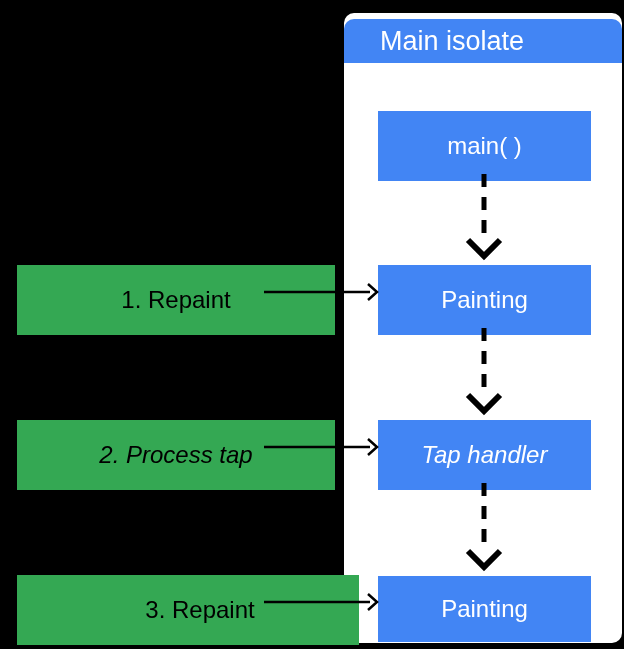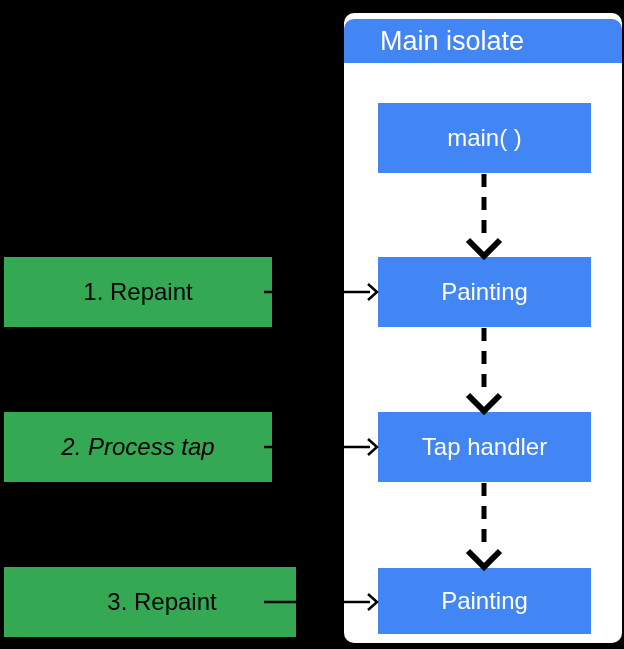--- a/index.html
+++ b/index.html
@@ -42,36 +42,37 @@
     margin-top: 6px;
   }
   
   .box {
     position: absolute;
     display: flex;
     align-items: center;
     justify-content: center;
     font-size: 24px;
     white-space: nowrap;
+    margin-top: 8px;
   }
   .box.blue {
     left: 378px;
     width: 213px;
     background: var(--accent-blue, #4285f4);
     color: var(--box-text, #ffffff);
   }
   .box.green {
-    left: 4px;
-    width: 268px;
+    left: 17px;
+    width: 318px;
     background: var(--accent-green, #34a853);
     color: var(--step-text, #000000);
   }
   #box-main       { top: 103px; height: 70px; }
   #box-painting-1 { top: 257px; height: 70px; }
-  #box-tap        { top: 412px; height: 70px; }
+  #box-tap        { top: 412px; height: 70px; font-style: italic; }
   #box-painting-2 { top: 568px; height: 66px; }
   #step-1 { top: 257px; height: 70px; }
   #step-2 { top: 412px; height: 70px; font-style: italic; }
   #step-3 { top: 567px; height: 70px; padding-left: 24px; }
 
   
   svg.arrows {
     position: absolute;
     left: 0;
     top: 0;

